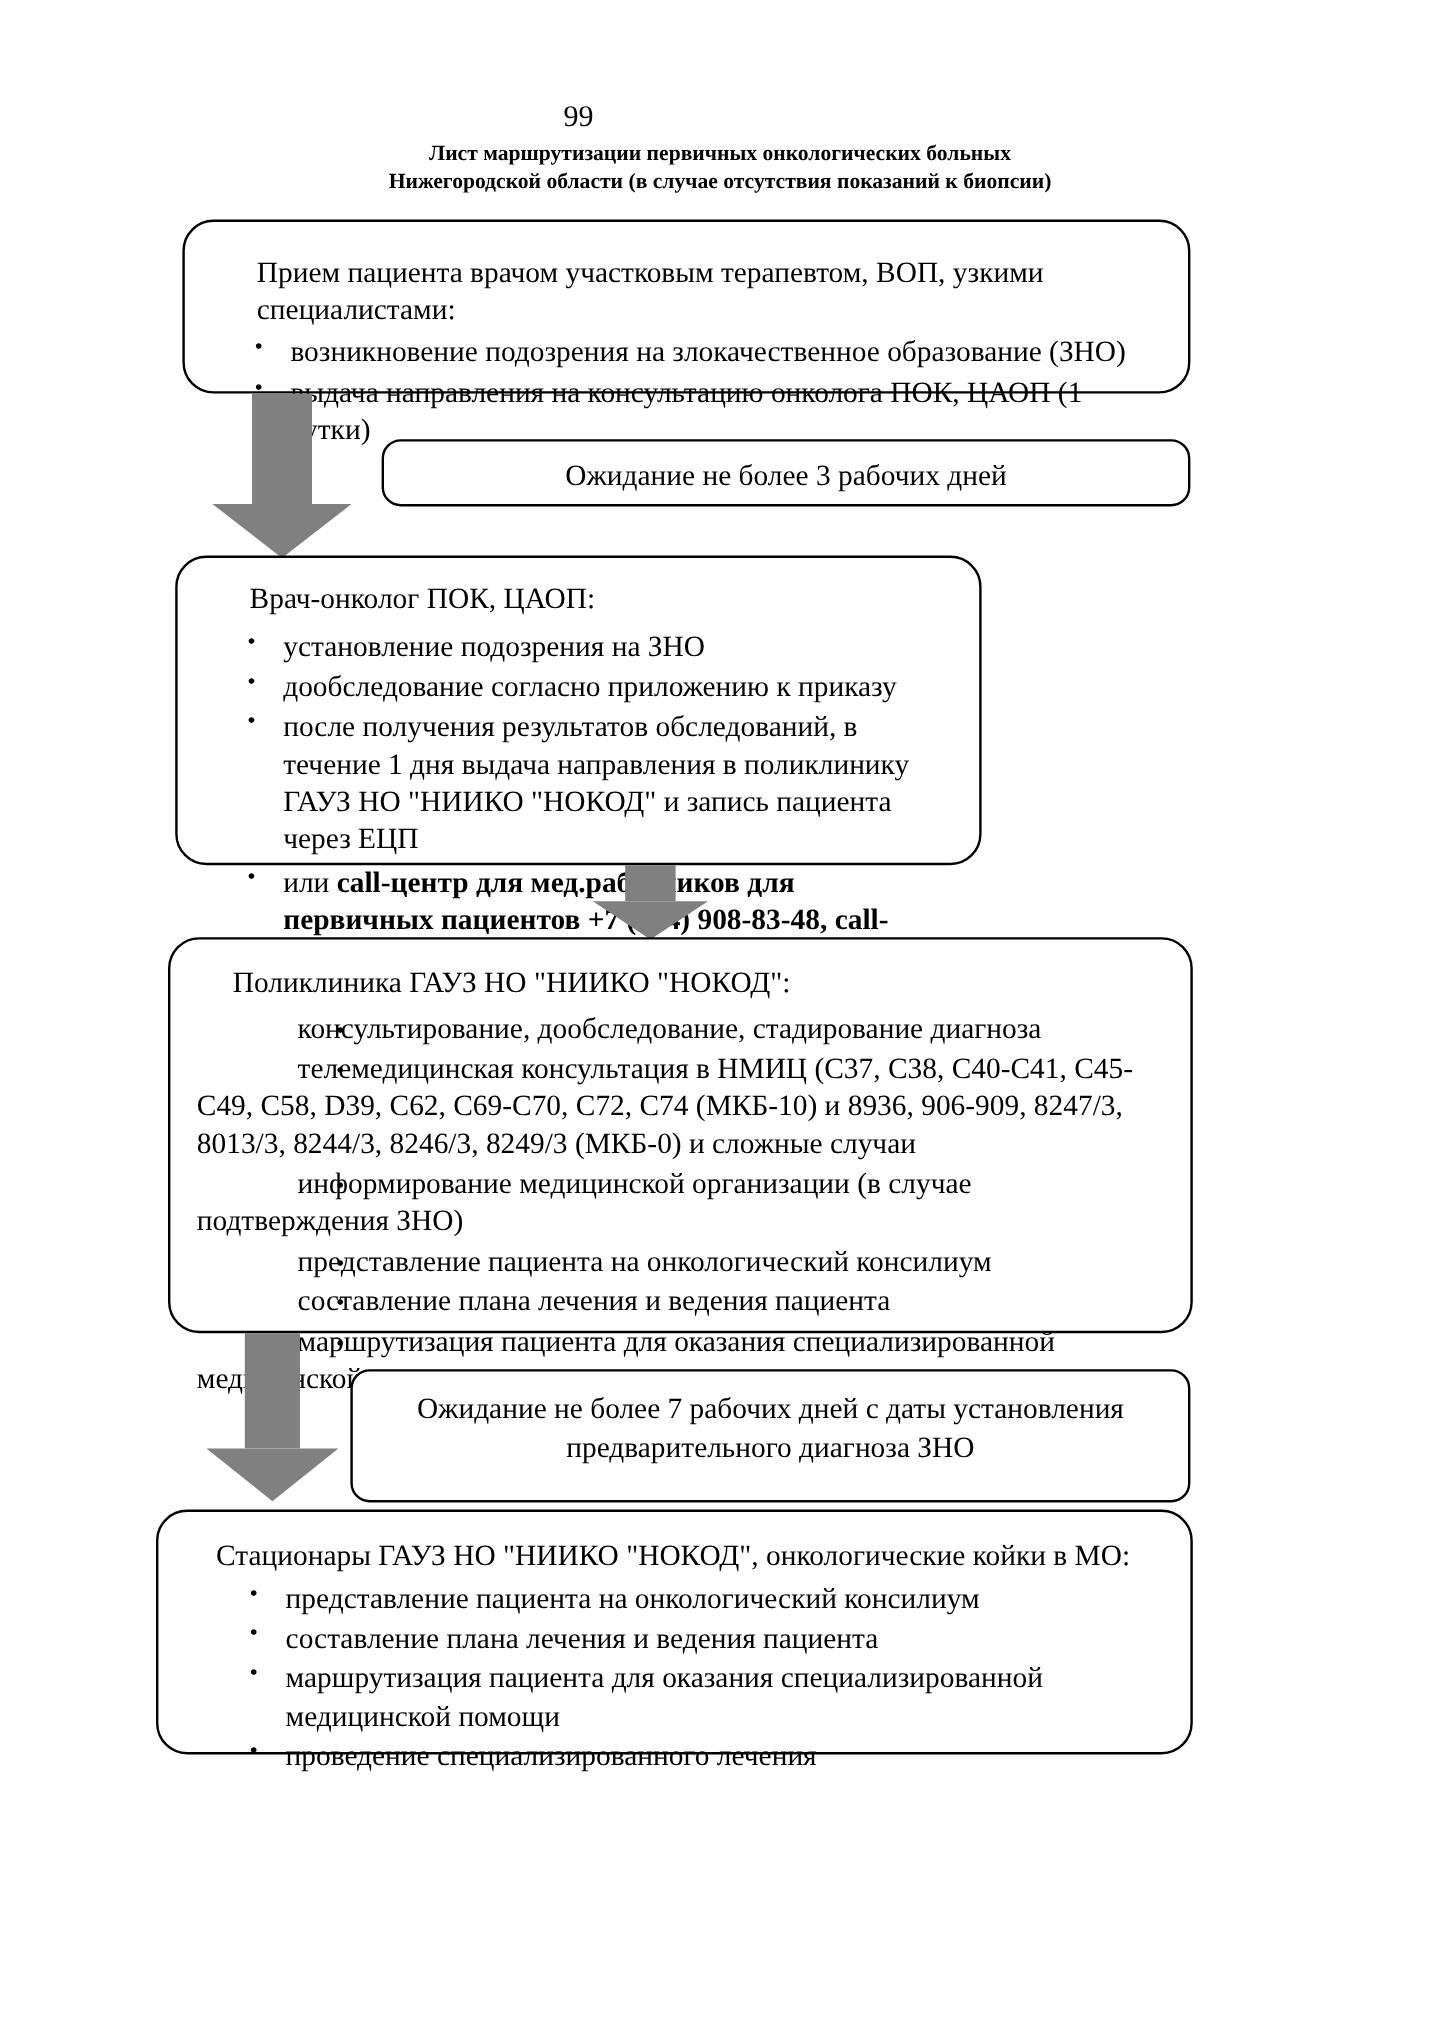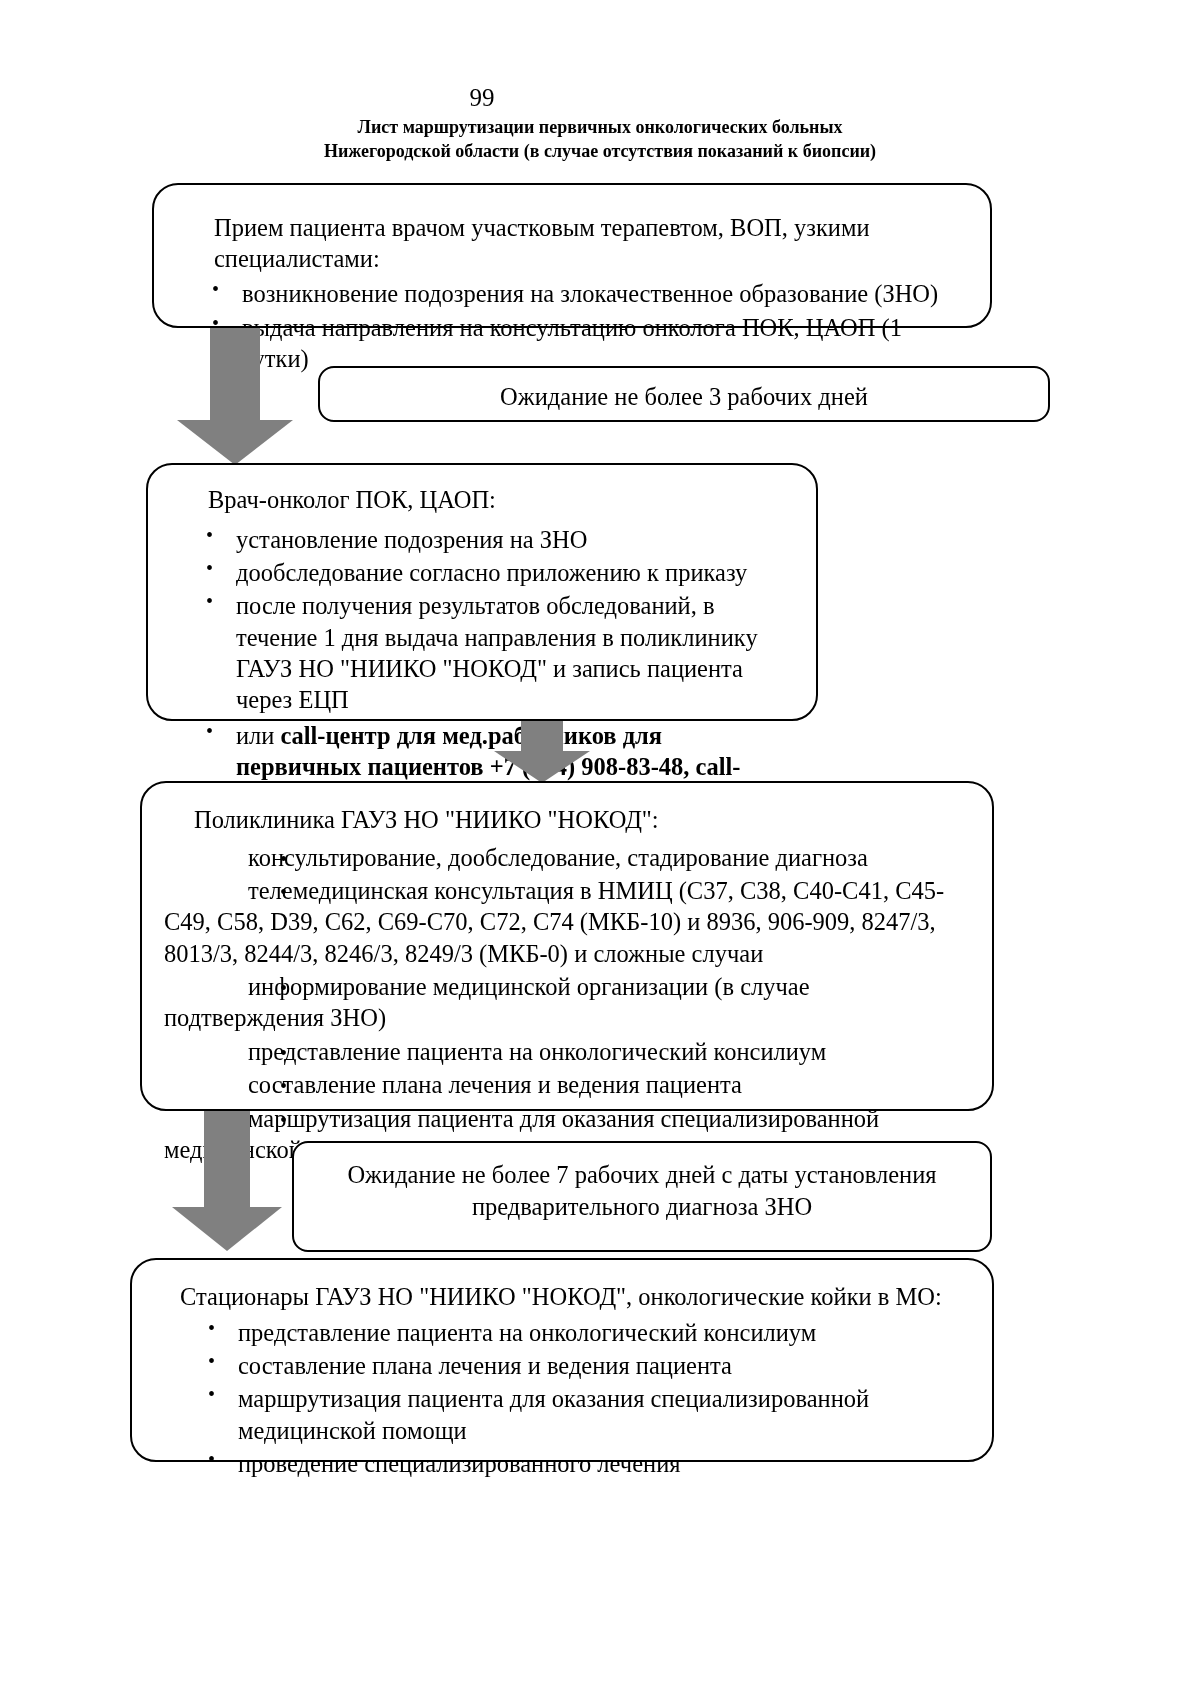--- a/index.html
+++ b/index.html
@@ -149,21 +149,21 @@
       <li>возникновение подозрения на злокачественное образование (ЗНО)</li>
       <li>выдача направления на консультацию онколога ПОК, ЦАОП (1 сутки)</li>
     </ul>
   </div>
 
   <div class="arrow" style="left:177px; top:328px; width:116px; height:135px;">
     <div class="shaft" style="width:50px; height:92px;"></div>
     <div class="head" style="top:92px; border-left-width:58px; border-right-width:58px; border-top-width:45px;"></div>
   </div>
 
-  <div class="box small" style="left:318px; top:366px; width:732px; height:56px; padding:13px 10px 0 10px;">
+  <div class="box small" style="left:318px; top:366px; width:674px; height:56px; padding:13px 10px 0 10px;">
     <div class="center-txt">Ожидание не более 3 рабочих дней</div>
   </div>
 
   <div class="box" style="left:146px; top:463px; width:672px; height:258px; padding:20px 20px 0 0;">
     <div class="box-heading">Врач-онколог ПОК, ЦАОП:</div>
     <ul class="bullets bl-indent" style="margin-top:8px;">
       <li>установление подозрения на ЗНО</li>
       <li>дообследование согласно приложению к приказу</li>
       <li style="padding-right:34px;">после получения результатов обследований, в течение 1 дня выдача направления в поликлинику ГАУЗ НО "НИИКО "НОКОД" и запись пациента через ЕЦП</li>
       <li style="padding-right:34px; margin-top:4px;">

